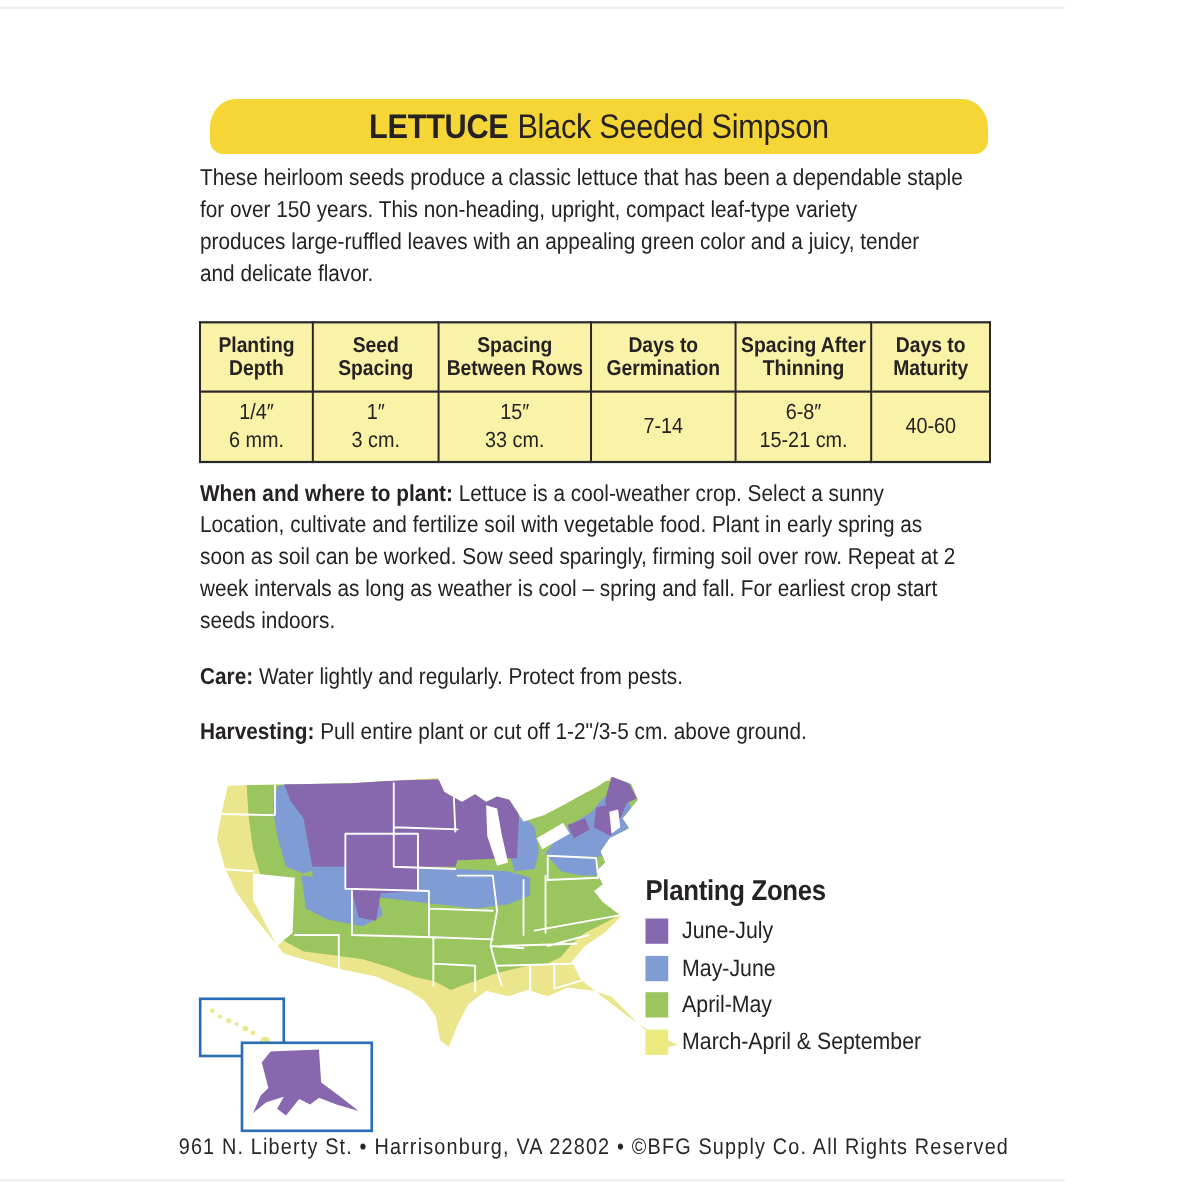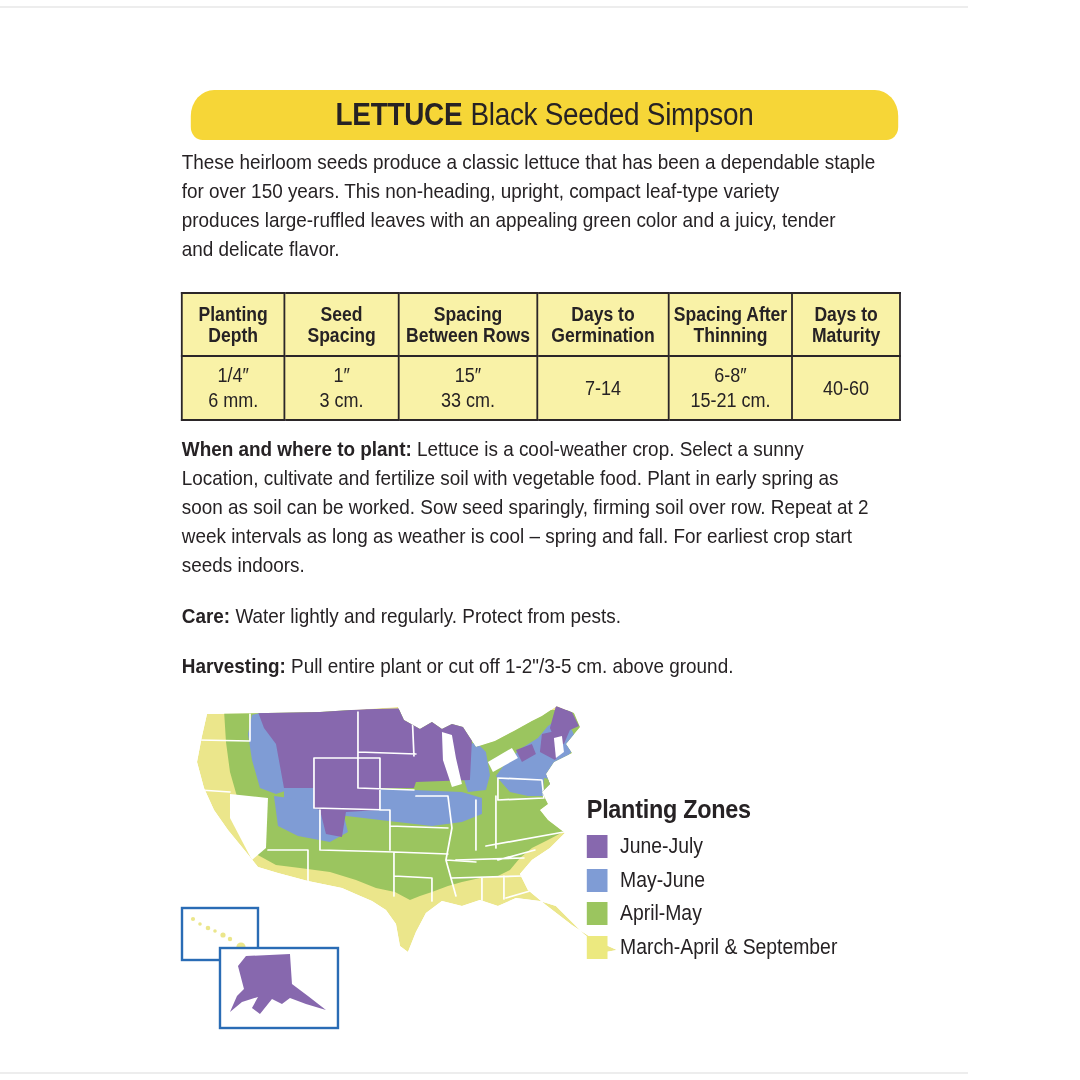--- a/index.html
+++ b/index.html
@@ -198,13 +198,16 @@
           <span class="legend-label">April-May</span>
         </div>
         <div class="legend-row">
           <span class="swatch" style="background-color: rgb(236, 233, 127);"></span>
           <span class="legend-label">March-April &amp; September</span>
         </div>
       </div>
     </div>
   </div>
 
+  <div class="footer-wrap">
+    <div class="footer-text">961 N. Liberty St. • Harrisonburg, VA 22802 • ©BFG Supply Co. All Rights Reserved</div>
+  </div>
 </div>
 
 </body></html>

